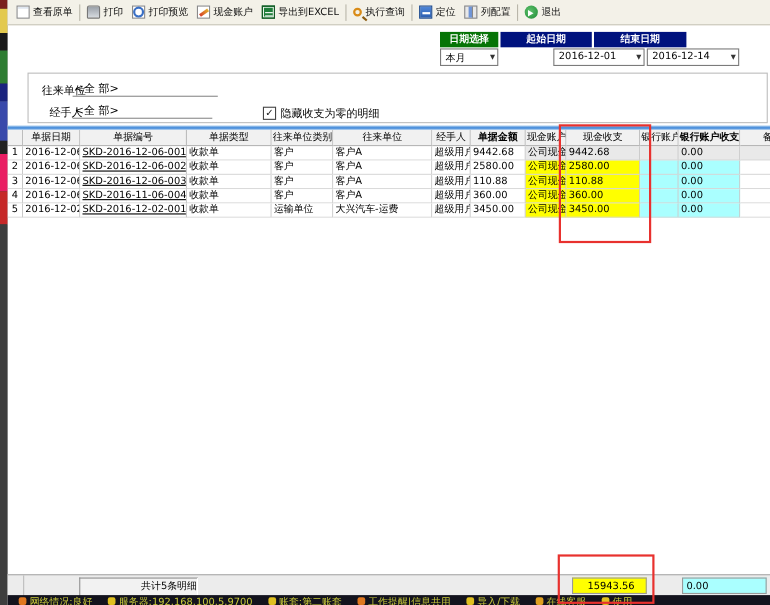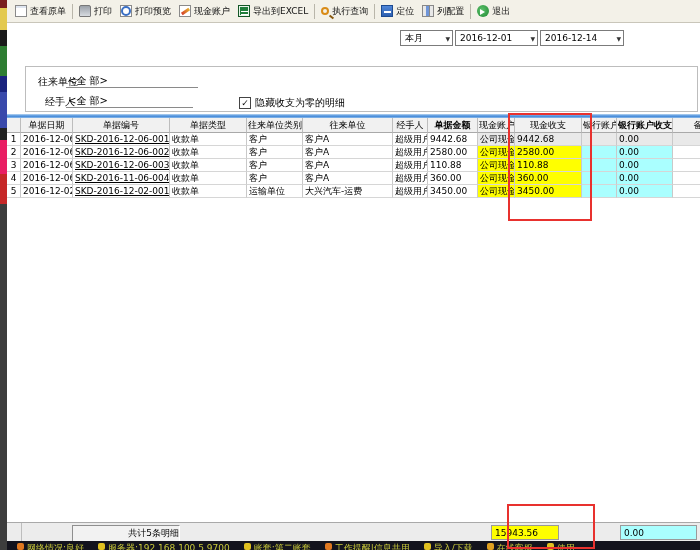--- a/index.html
+++ b/index.html
@@ -44,21 +44,21 @@
   #date-heads{display:flex;gap:2px;}
   .dhead{height:14px;line-height:14px;text-align:center;color:#fff;font-size:9px;font-weight:bold;}
   #dhead-sel{width:53px;background:#067406;}
   #dhead-start{width:83px;background:#00127e;}
   #dhead-end{width:84px;background:#00127e;}
   #date-combos{display:flex;gap:2px;margin-top:1px;}
   .combo{height:16px;background:#fff;border:1px solid #7b7b7b;display:flex;align-items:center;
     justify-content:space-between;font-size:9px;padding:0 2px 0 4px;box-sizing:border-box;}
   .combo .arr{font-size:6px;color:#333;}
   #combo-sel{width:53px;}
-  #combo-start{width:83px;}
+  #combo-start{width:83px;margin-left:48px;}
   #combo-end{width:84px;}
 
   
   #filter-box{position:absolute;left:18px;top:66px;width:673px;height:46px;border:1px solid #bdbdbd;box-sizing:border-box;background:#fff;}
   .flabel{position:absolute;font-size:10px;color:#000;}
   .fvalue{position:absolute;font-size:10px;color:#000;}
   .funder{position:absolute;height:1px;background:#8a8a8a;}
   #hide-zero{position:absolute;left:213px;top:29px;display:flex;align-items:center;gap:4px;font-size:10px;}
   #hide-zero .cb{width:10px;height:10px;border:1px solid #444;background:#fff;font-size:9px;line-height:10px;text-align:center;color:#111;}
 
@@ -73,22 +73,22 @@
     border-bottom:1px solid #a9a9a9;text-align:center;padding:0 1px;}
   .gcell.center{text-align:center;}
   .gcell.ul{text-decoration:underline;}
 
   
   #footer-bar{position:absolute;left:0;top:522px;width:693px;height:19px;background:#ececec;
     border-top:1px solid #a9a9a9;box-sizing:border-box;}
   #footer-leftcell{position:absolute;left:0;top:0;width:15px;height:19px;border-right:1px solid #bdbdbd;box-sizing:border-box;}
   #footer-summary{position:absolute;left:65px;top:2px;width:108px;height:28px;background:#f2f2f2;
     border:1px solid;border-color:#8f8f8f #fff #fff #8f8f8f;font-size:9px;line-height:14px;padding-left:1px;box-sizing:border-box;text-align:right;}
-  #footer-cash{position:absolute;left:484px;top:2px;width:68px;height:15px;background:#ffff00;
-    border:1px solid #9a9a9a;font-size:9px;line-height:15px;padding-left:3px;box-sizing:border-box;}
+  #footer-cash{position:absolute;left:513px;top:2px;width:68px;height:15px;background:#ffff00;
+    border:1px solid #9a9a9a;font-size:9px;line-height:15px;padding-left:3px;box-sizing:border-box;text-align:center;}
   #footer-bank{position:absolute;left:613px;top:2px;width:77px;height:15px;background:#aaffff;
     border:1px solid #9a9a9a;font-size:9px;line-height:15px;padding-left:3px;box-sizing:border-box;}
 
   
   #status-bar{position:absolute;left:0;top:541px;width:693px;height:9px;background:#13131d;
     overflow:hidden;display:flex;align-items:flex-start;gap:14px;padding:1px 0 0 10px;box-sizing:border-box;}
   .sitem{display:inline-flex;align-items:flex-start;gap:3px;font-size:9px;line-height:12px;color:#c9c93a;white-space:nowrap;}
   .sdot{width:7px;height:7px;margin-top:1px;border-radius:2px;display:inline-block;}
 
   
@@ -154,20 +154,25 @@
         </div>
         <div class="tsep"></div>
         <div class="tbtn">
           <span class="ic ic-exit"></span>
           <span>退出</span>
         </div>
       </div>
 
 
     <div id="date-panel">
+      <div id="date-heads">
+        <div class="dhead" id="dhead-sel">日期选择</div>
+        <div class="dhead" id="dhead-start">起始日期</div>
+        <div class="dhead" id="dhead-end">结束日期</div>
+      </div>
       <div id="date-combos">
         <div class="combo" id="combo-sel">
           <span>本月</span>
           <span class="arr">▼</span>
         </div>
         <div class="combo" id="combo-start">
           <span>2016-12-01</span>
           <span class="arr">▼</span>
         </div>
         <div class="combo" id="combo-end">

